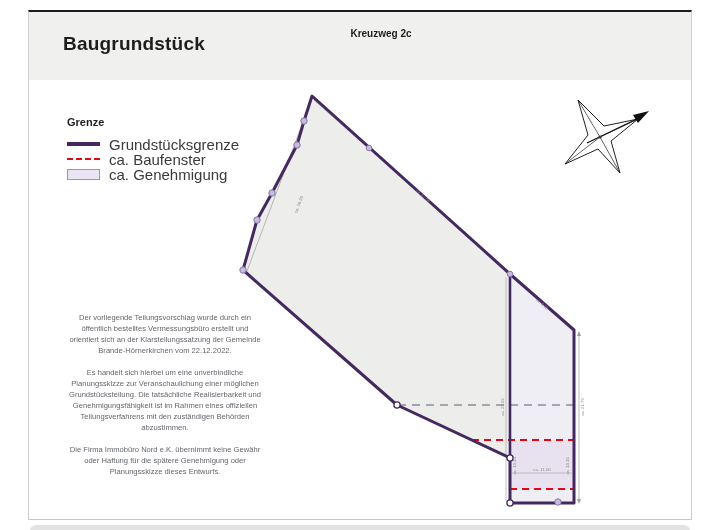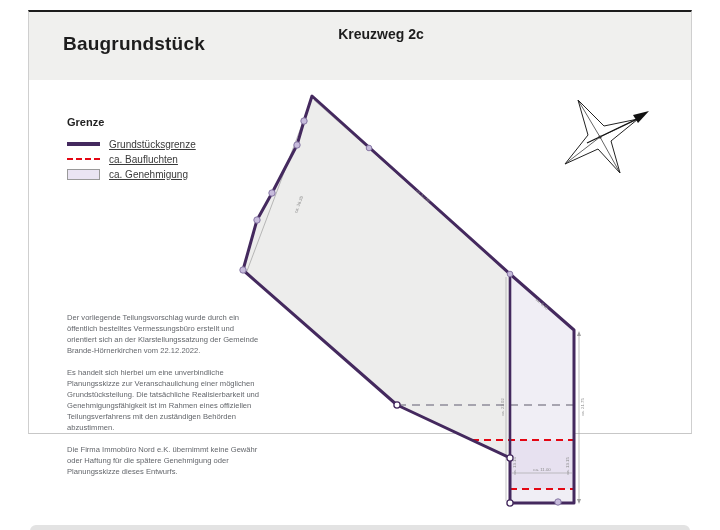--- a/index.html
+++ b/index.html
@@ -1,32 +1,32 @@
 <!DOCTYPE html>
 <html><head>
 <meta charset="utf-8">
 <style>
   html,body{margin:0;padding:0;background:#ffffff;}
   body{width:720px;height:530px;position:relative;font-family:"Liberation Sans",sans-serif;-webkit-font-smoothing:antialiased;}
-  .page-frame{position:absolute;left:28px;top:10px;width:664px;height:424px;background:#ffffff;
+  .page-frame{position:absolute;left:28px;top:10px;width:664px;height:510px;background:#ffffff;
     border-top:2px solid #1c1c1c;border-left:1px solid #cfcfcf;border-right:1px solid #cfcfcf;border-bottom:1px solid #c7c7c7;box-sizing:border-box;}
   .header-band{position:absolute;left:0;top:0;width:100%;height:68px;background:#f0f0ee;}
   .doc-title{position:absolute;left:34px;top:21px;font-size:19px;font-weight:bold;color:#1d1d1d;letter-spacing:.2px;}
-  .addr-block{position:absolute;left:172px;top:11px;width:360px;text-align:center;font-weight:bold;color:#1d1d1d;font-size:14px;line-height:22px;}
+  .addr-block{position:absolute;left:172px;top:11px;width:360px;text-align:center;font-weight:bold;color:#1d1d1d;font-size:10px;line-height:22px;}
   .legend{position:absolute;left:38px;top:104px;}
   .legend-title{font-size:11px;font-weight:bold;color:#222;margin-bottom:11px;}
   .legend-row{display:flex;align-items:center;margin-bottom:5px;height:10px;}
   .swatch{width:33px;margin-right:9px;flex:none;}
   .sw-thick{height:4px;background:#44295e;}
   .sw-dash-gray{height:0;border-top:2px dashed #8e8c99;}
   .sw-dash-red{height:0;border-top:2px dashed #e40613;}
   .sw-area{height:11px;background:#eae4f3;border:1px solid #9a9a9a;box-sizing:border-box;}
-  .legend-label{font-size:10px;color:#3a3a3a;white-space:nowrap;text-decoration:underline;}
+  .legend-label{font-size:15px;color:#3a3a3a;white-space:nowrap;}
   .notes{position:absolute;left:38px;top:300px;width:196px;color:#63666b;font-size:7.6px;line-height:11px;}
-  .notes p{margin:0 0 11px 0;}
+  .notes p{margin:0 0 11px 0;text-align:center;}
   .plan-svg{position:absolute;left:0;top:68px;}
   .next-page-edge{position:absolute;left:30px;top:525px;width:660px;height:8px;background:#e3e3e3;border-radius:6px 6px 0 0;}
   svg text{font-family:"Liberation Sans",sans-serif;}
   .dim-text{font-size:4.3px;fill:#8a8a8a;}
 </style>
 </head>
 <body>
 
 <div class="page-frame">
 
@@ -38,21 +38,21 @@
   </div>
 
   <div class="legend">
     <div class="legend-title">Grenze</div>
     <div class="legend-row">
       <div class="swatch sw-thick"></div>
       <div class="legend-label">Grundstücksgrenze</div>
     </div>
     <div class="legend-row">
       <div class="swatch sw-dash-red"></div>
-      <div class="legend-label">ca. Baufluchten</div>
+      <div class="legend-label">ca. Baufenster</div>
     </div>
     <div class="legend-row">
       <div class="swatch sw-area"></div>
       <div class="legend-label">ca. Genehmigung</div>
     </div>
   </div>
 
   <div class="notes">
     <p>Der vorliegende Teilungsvorschlag wurde durch ein öffentlich bestelltes Vermessungsbüro erstellt und orientiert sich an der Klarstellungssatzung der Gemeinde Brande-Hörnerkirchen vom 22.12.2022.</p>
     <p>Es handelt sich hierbei um eine unverbindliche Planungsskizze zur Veranschaulichung einer möglichen Grundstücksteilung. Die tatsächliche Realisierbarkeit und Genehmigungsfähigkeit ist im Rahmen eines offiziellen Teilungsverfahrens mit den zuständigen Behörden abzustimmen.</p>

